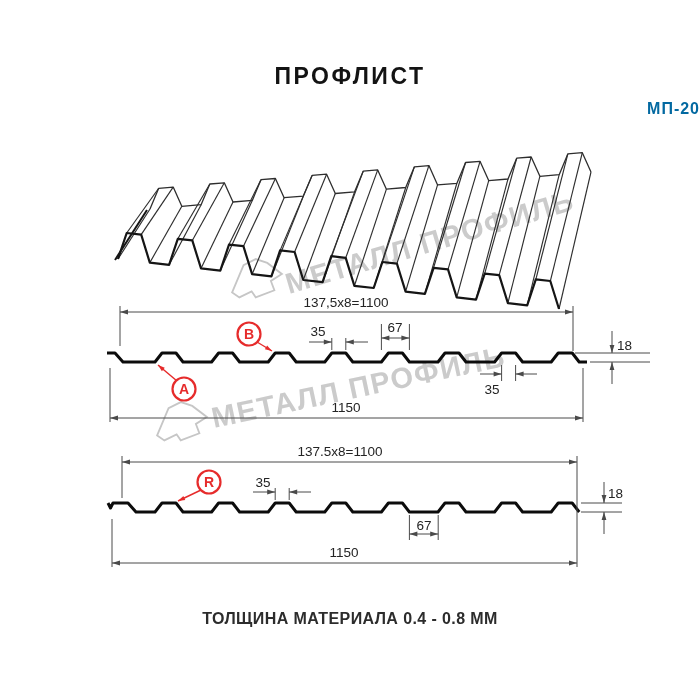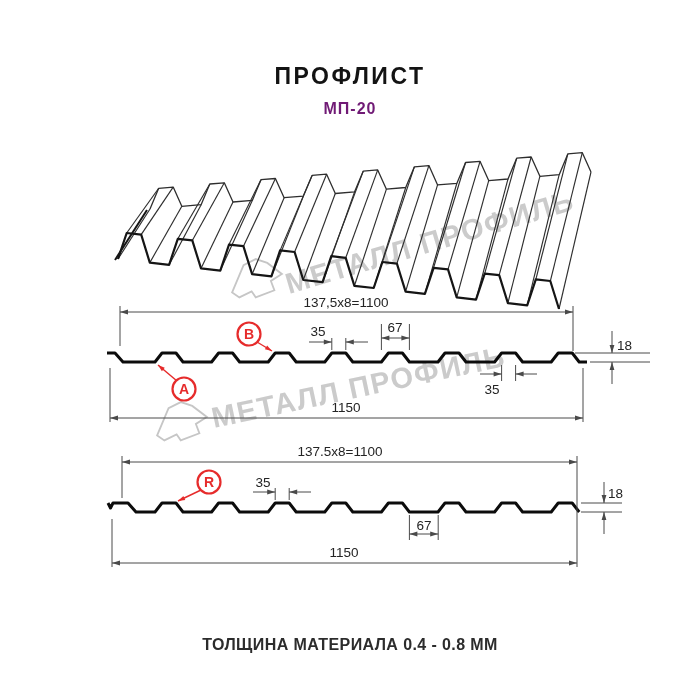--- a/index.html
+++ b/index.html
@@ -3,23 +3,23 @@
 <meta charset="utf-8">
 <style>
   :root{
     --red:#e62b2b; --line:#4a4a4a; --profile:#0c0c0c; --wm:#cbcbcb; --txt:#242424;
   }
   html,body{margin:0;padding:0;background:#ffffff;}
   .page{position:relative;width:700px;height:700px;background:#fff;overflow:hidden;
         font-family:"Liberation Sans",sans-serif;}
   .title{position:absolute;top:63px;left:0;width:100%;text-align:center;
          font-size:23px;font-weight:bold;letter-spacing:2.5px;color:#131313;}
-  .subtitle{position:absolute;top:100px;left:0;width:100%;text-align:center;
-         font-size:16px;font-weight:bold;letter-spacing:1px;color:#701a75;}
-  .footer{position:absolute;top:636px;left:0;width:100%;text-align:center;
+  .subtitle{position:absolute;top:100px;left:0;width:100%;text-align:right;
+         font-size:16px;font-weight:bold;letter-spacing:1px;color:#0369a1;}
+  .footer{position:absolute;top:610px;left:0;width:100%;text-align:center;
          font-size:16px;font-weight:bold;letter-spacing:0.4px;color:#2c2c2c;}
   svg.drawing{position:absolute;left:0;top:0;}
   text.dim{font-family:"Liberation Sans",sans-serif;font-size:13.5px;fill:var(--txt);}
   text.redtxt{font-family:"Liberation Sans",sans-serif;font-size:14px;font-weight:bold;fill:var(--red);}
   text.wmtext{font-family:"Liberation Sans",sans-serif;font-size:29px;font-weight:bold;
       fill:var(--wm);letter-spacing:1.5px;}
 </style>
 </head>
 <body>
 

